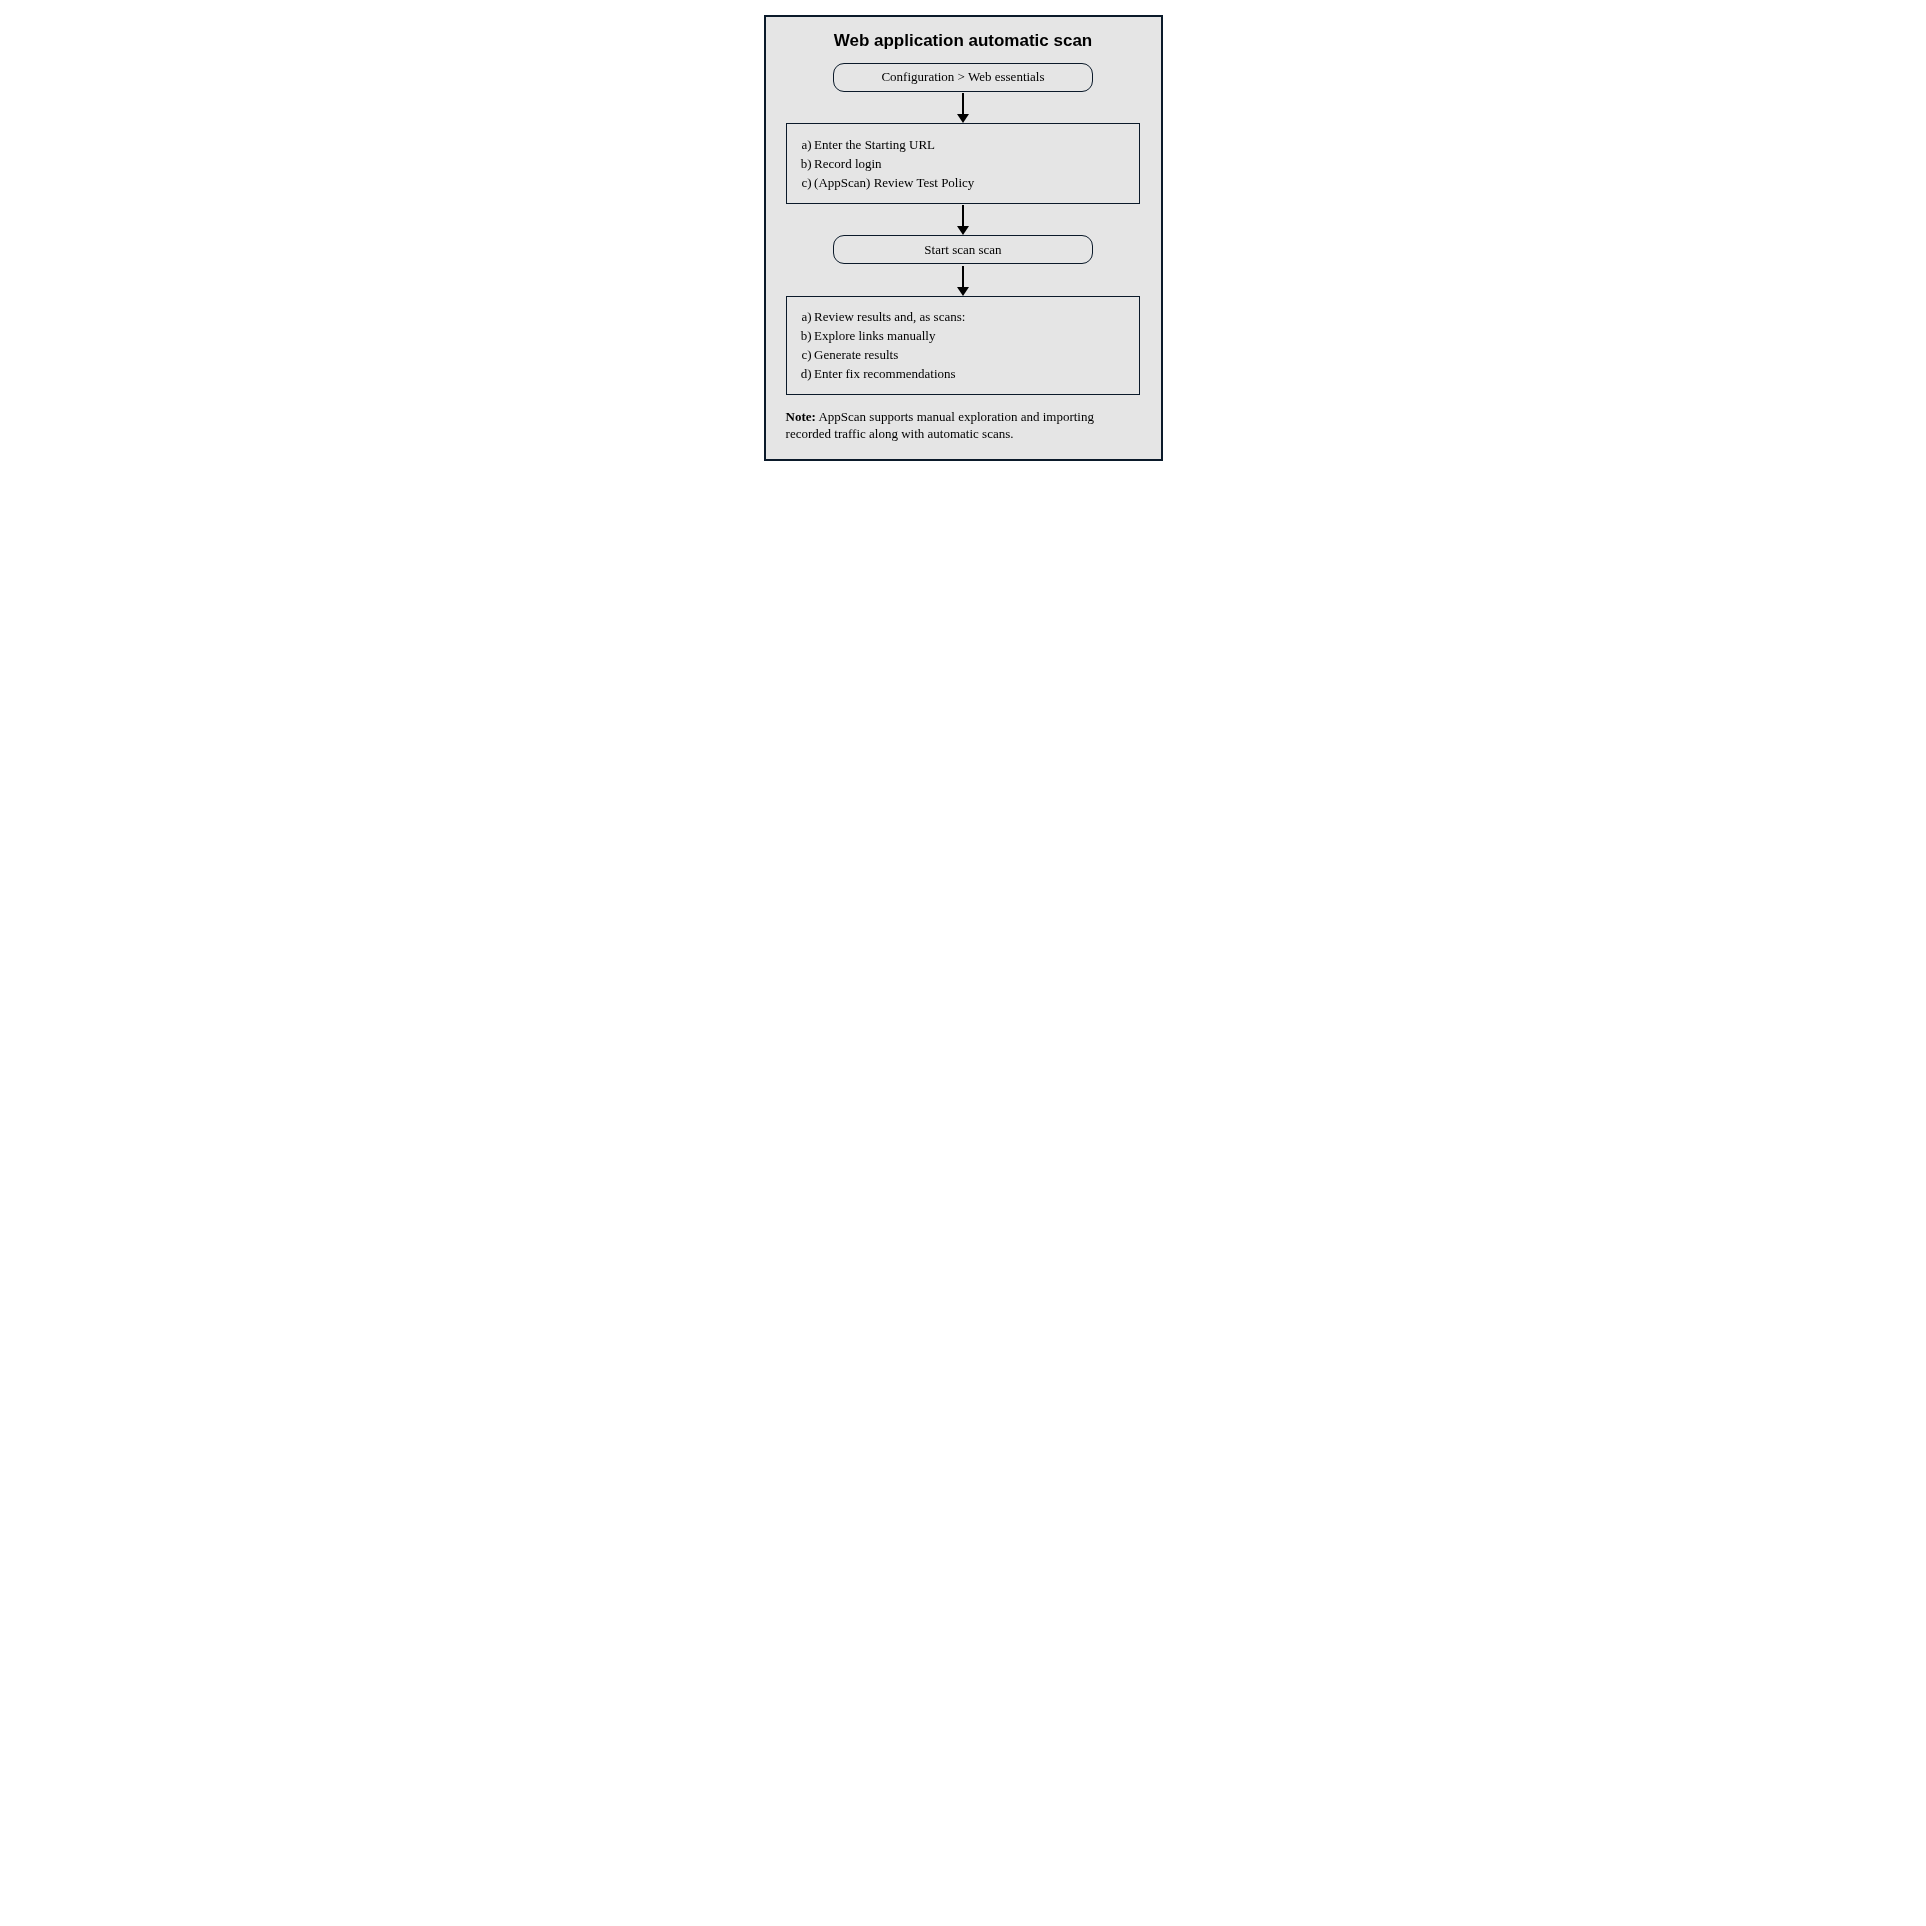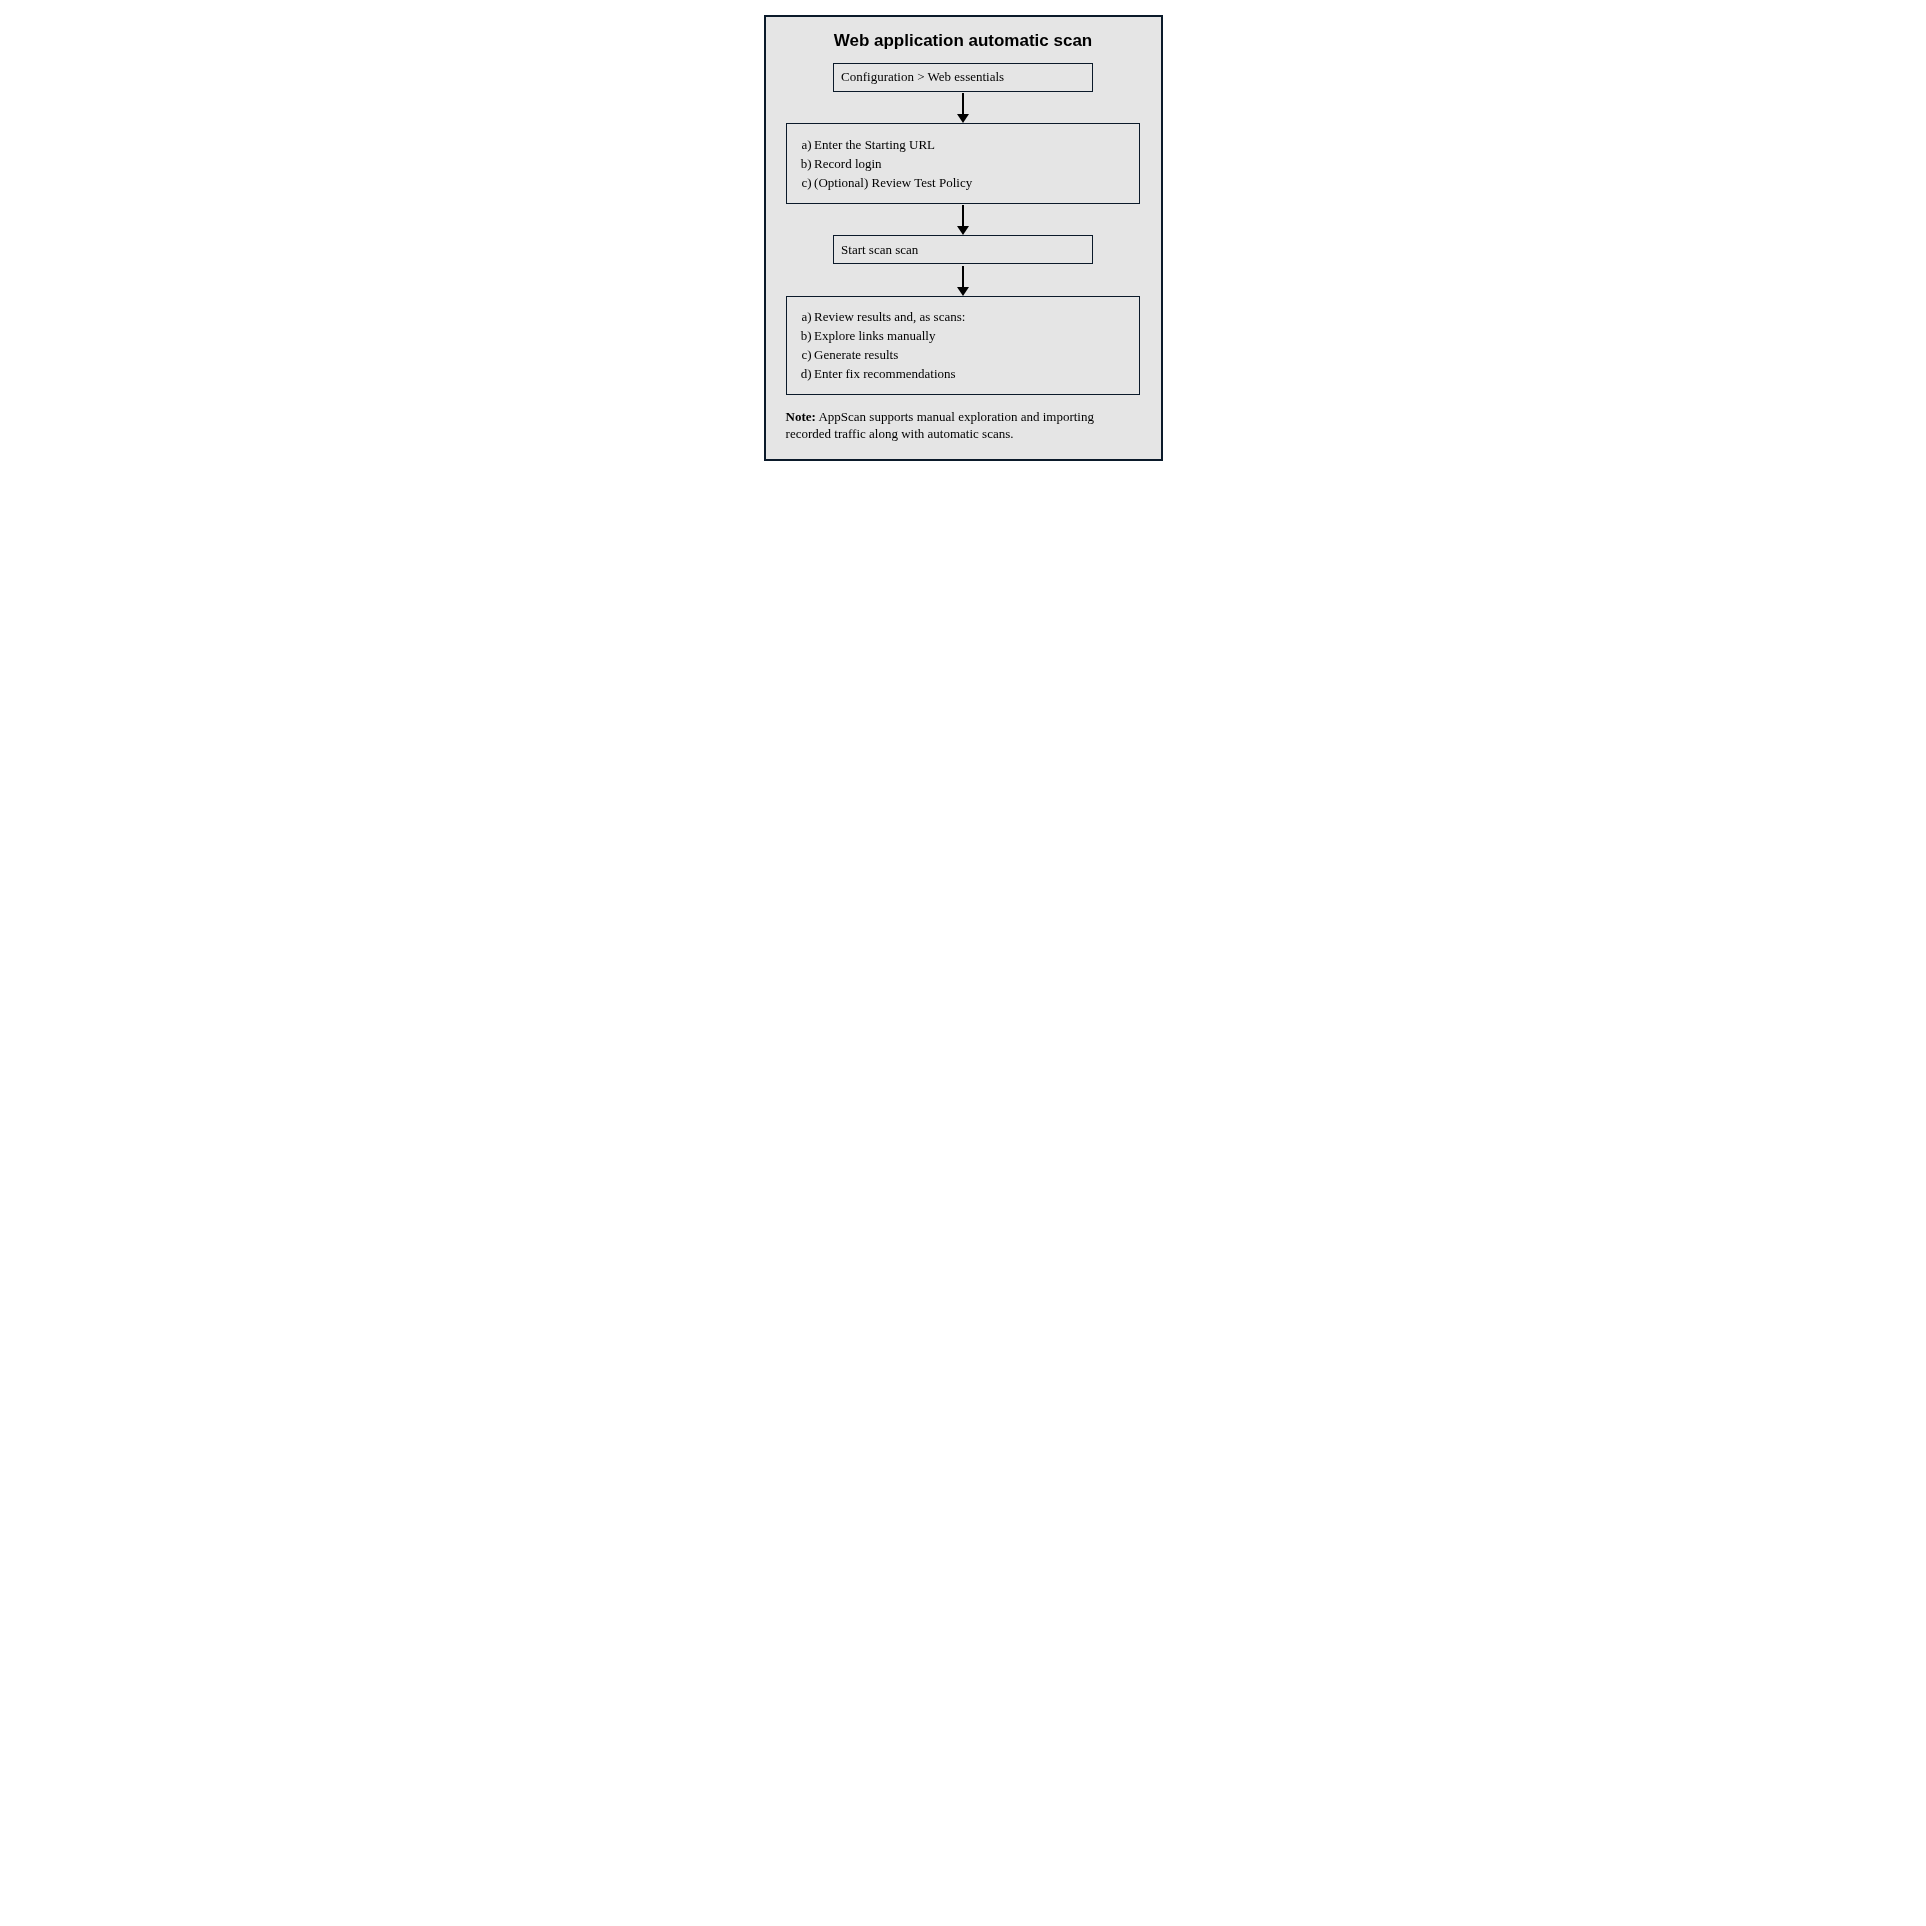--- a/index.html
+++ b/index.html
@@ -26,21 +26,23 @@
   }
   .flow { display: flex; flex-direction: column; align-items: center; }
   .step {
     border: 1.5px solid #0b1a2a;
     background: #e5e5e5;
     color: #000;
     font-size: 13px;
   }
   .step-narrow {
     width: 72%;
+    text-align: center;
     padding: 5.4px 7px;
+    border-radius: 11px;
   }
   .step-wide {
     width: 98%;
     padding: 10px 26px 10px 27px;
   }
   .arrow {
     display: flex;
     flex-direction: column;
     align-items: center;
     margin: 1.5px 0 0;
@@ -95,21 +97,21 @@
 
     <div class="arrow">
       <div class="shaft"></div>
         <div class="head"></div>
     </div>
 
     <div class="step step-wide">
       <ol class="letters">
         <li>Enter the Starting URL</li>
         <li>Record login</li>
-        <li>(Optional) Review Test Policy</li>
+        <li>(AppScan) Review Test Policy</li>
       </ol>
     </div>
 
     <div class="arrow">
       <div class="shaft"></div>
         <div class="head"></div>
     </div>
 
     <div class="step step-narrow">Start scan scan</div>
 

